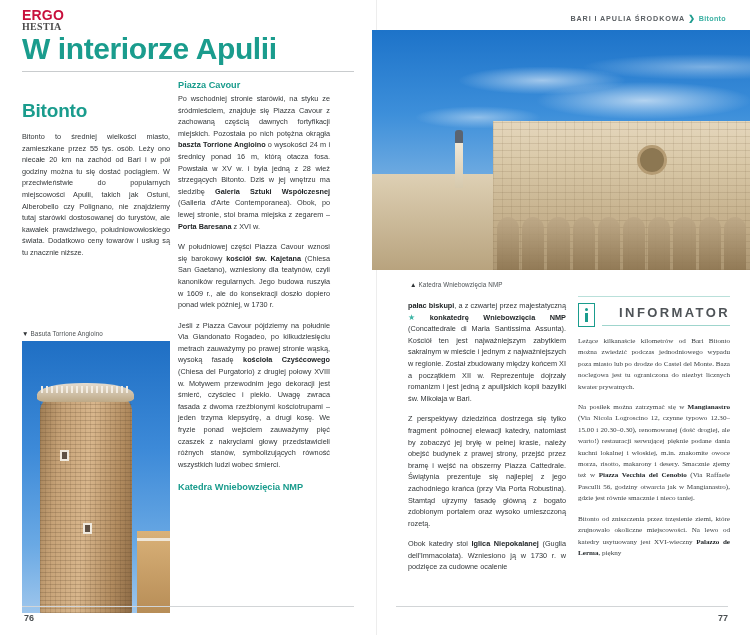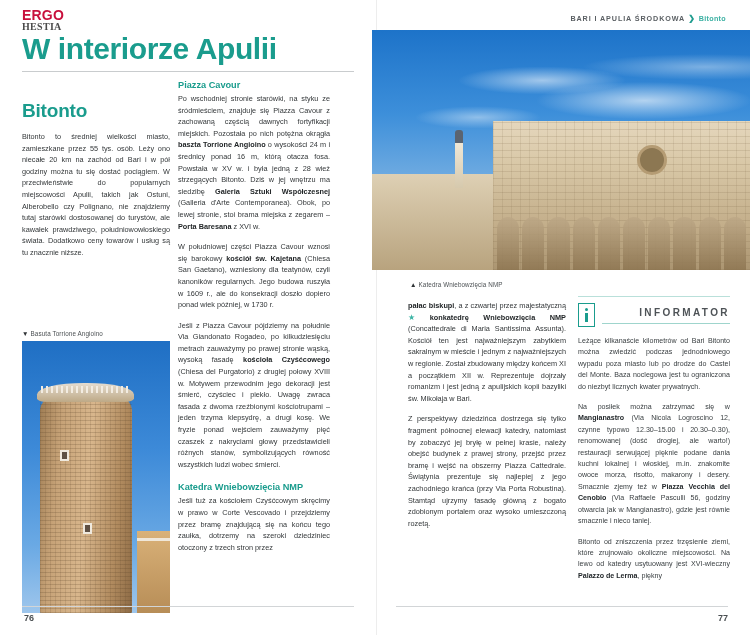--- a/index.html
+++ b/index.html
@@ -253,35 +253,36 @@
     width: 17px; height: 24px;
     border: 1.4px solid #1a9c8d;
     display: flex; flex-direction: column;
     align-items: center; justify-content: center;
     gap: 2px;
     flex: 0 0 auto;
   }
   .info-icon .dot { width: 3px; height: 3px; border-radius: 50%; background: #1a9c8d; }
   .info-icon .stem { width: 2.5px; height: 9px; background: #1a9c8d; }
   .info-title {
-    font-size: 10px;
+    font-size: 13px;
     font-weight: bold;
     letter-spacing: 2.4px;
     color: #4e5357;
     padding-bottom: 5px;
     border-bottom: 1px solid #9fd5cd;
     flex: 1 1 auto;
     text-align: right;
   }
   .informator p {
     font-size: 7.1px;
     line-height: 11.4px;
     color: #3b4043;
     text-align: justify;
     margin-bottom: 9px;
+    font-family: Liberation Serif, serif;
   }
   .informator b { font-weight: bold; color: #23282b; }
 
   .info-rule {
     position: absolute;
     left: 578px;
     top: 296px;
     width: 152px;
     height: 1px;
     background: #b9e0da;
@@ -353,21 +354,20 @@
       <div class="tower-win w2"></div>
       <div class="tower-bldg"></div>
     </div>
 
     <div class="col col-2">
       <div class="h-sub">Piazza Cavour</div>
       <p><span>Po wschodniej stronie starówki, na styku ze śródmieściem, znajduje się Piazza Cavour z zachowaną częścią dawnych fortyfikacji miejskich. Pozostała po nich potężna okrągła </span><b>baszta Torrione Angioino</b><span> o wysokości 24 m i średnicy ponad 16 m, którą otacza fosa. Powstała w XV w. i była jedną z 28 wież strzegących Bitonto. Dziś w jej wnętrzu ma siedzibę </span><b>Galeria Sztuki Współczesnej</b><span> (Galleria d'Arte Contemporanea). Obok, po lewej stronie, stoi brama miejska z zegarem – </span><b>Porta Baresana</b><span> z XVI w.</span></p>
       <p><span>W południowej części Piazza Cavour wznosi się barokowy </span><b>kościół św. Kajetana</b><span> (Chiesa San Gaetano), wzniesiony dla teatynów, czyli kanoników regularnych. Jego budowa ruszyła w 1609 r., ale do konsekracji doszło dopiero ponad wiek później, w 1730 r.</span></p>
       <p><span>Jeśli z Piazza Cavour pójdziemy na południe Via Giandonato Rogadeo, po kilkudziesięciu metrach zauważymy po prawej stronie wąską, wysoką fasadę </span><b>kościoła Czyśćcowego</b><span> (Chiesa del Purgatorio) z drugiej połowy XVIII w. Motywem przewodnim jego dekoracji jest śmierć, czyściec i piekło. Uwagę zwraca fasada z dwoma rzeźbionymi kościotrupami – jeden trzyma klepsydrę, a drugi kosę. We fryzie ponad wejściem zauważymy pięć czaszek z nakryciami głowy przedstawicieli różnych stanów, symbolizujących równość wszystkich ludzi wobec śmierci.</span></p>
       <div class="h-sub" style="margin-top:12px;">Katedra Wniebowzięcia NMP</div>
-      <p>Jeśli tuż za kościołem Czyśćcowym skręcimy w prawo w Corte Vescovado i przejdziemy przez bramę znajdującą się na końcu tego zaułka, dotrzemy na szeroki dziedziniec otoczony z trzech stron przez</p>
     </div>
 
     <div class="folio-rule folio-rule-l"></div>
     <div class="folio folio-l">76</div>
   </div>
 
   <div class="page page-right">
 
     <div class="breadcrumb">
       <span>BARI I APULIA ŚRODKOWA</span><span class="sep">❯</span><span class="current">Bitonto</span>
@@ -400,20 +400,21 @@
     <div class="cath-statue"></div>
   </div>
 
   <div class="caption cap-cath">
     <span class="chev">▲</span><span>Katedra Wniebowzięcia NMP</span>
   </div>
 
   <div class="col col-3">
     <p><b>pałac biskupi</b><span>, a z czwartej przez majestatyczną </span><span class="star">★</span> <b>konkatedrę Wniebowzięcia NMP</b><span> (Concattedrale di Maria Santissima Assunta). Kościół ten jest najważniejszym zabytkiem sakralnym w mieście i jednym z najważniejszych w regionie. Został zbudowany między końcem XI a początkiem XII w. Reprezentuje dojrzały romanizm i jest jedną z apulijskich kopii bazyliki św. Mikołaja w Bari.</span></p>
     <p>Z perspektywy dziedzińca dostrzega się tylko fragment północnej elewacji katedry, natomiast by zobaczyć jej bryłę w pełnej krasie, należy obejść budynek z prawej strony, przejść przez bramę i wejść na obszerny Piazza Cattedrale. Świątynia prezentuje się najlepiej z jego zachodniego krańca (przy Via Porta Robustina). Stamtąd ujrzymy fasadę główną z bogato zdobionym portalem oraz wysoko umieszczoną rozetą.</p>
+    <p><span>Obok katedry stoi </span><b>Iglica Niepokalanej</b><span> (Guglia dell'Immacolata). Wzniesiono ją w 1730 r. w podzięce za cudowne ocalenie</span></p>
   </div>
 
   <div class="info-rule"></div>
   <div class="informator">
     <div class="info-head">
       <div class="info-icon">
         <div class="dot"></div>
         <div class="stem"></div>
       </div>
       <div class="info-title">INFORMATOR</div>

